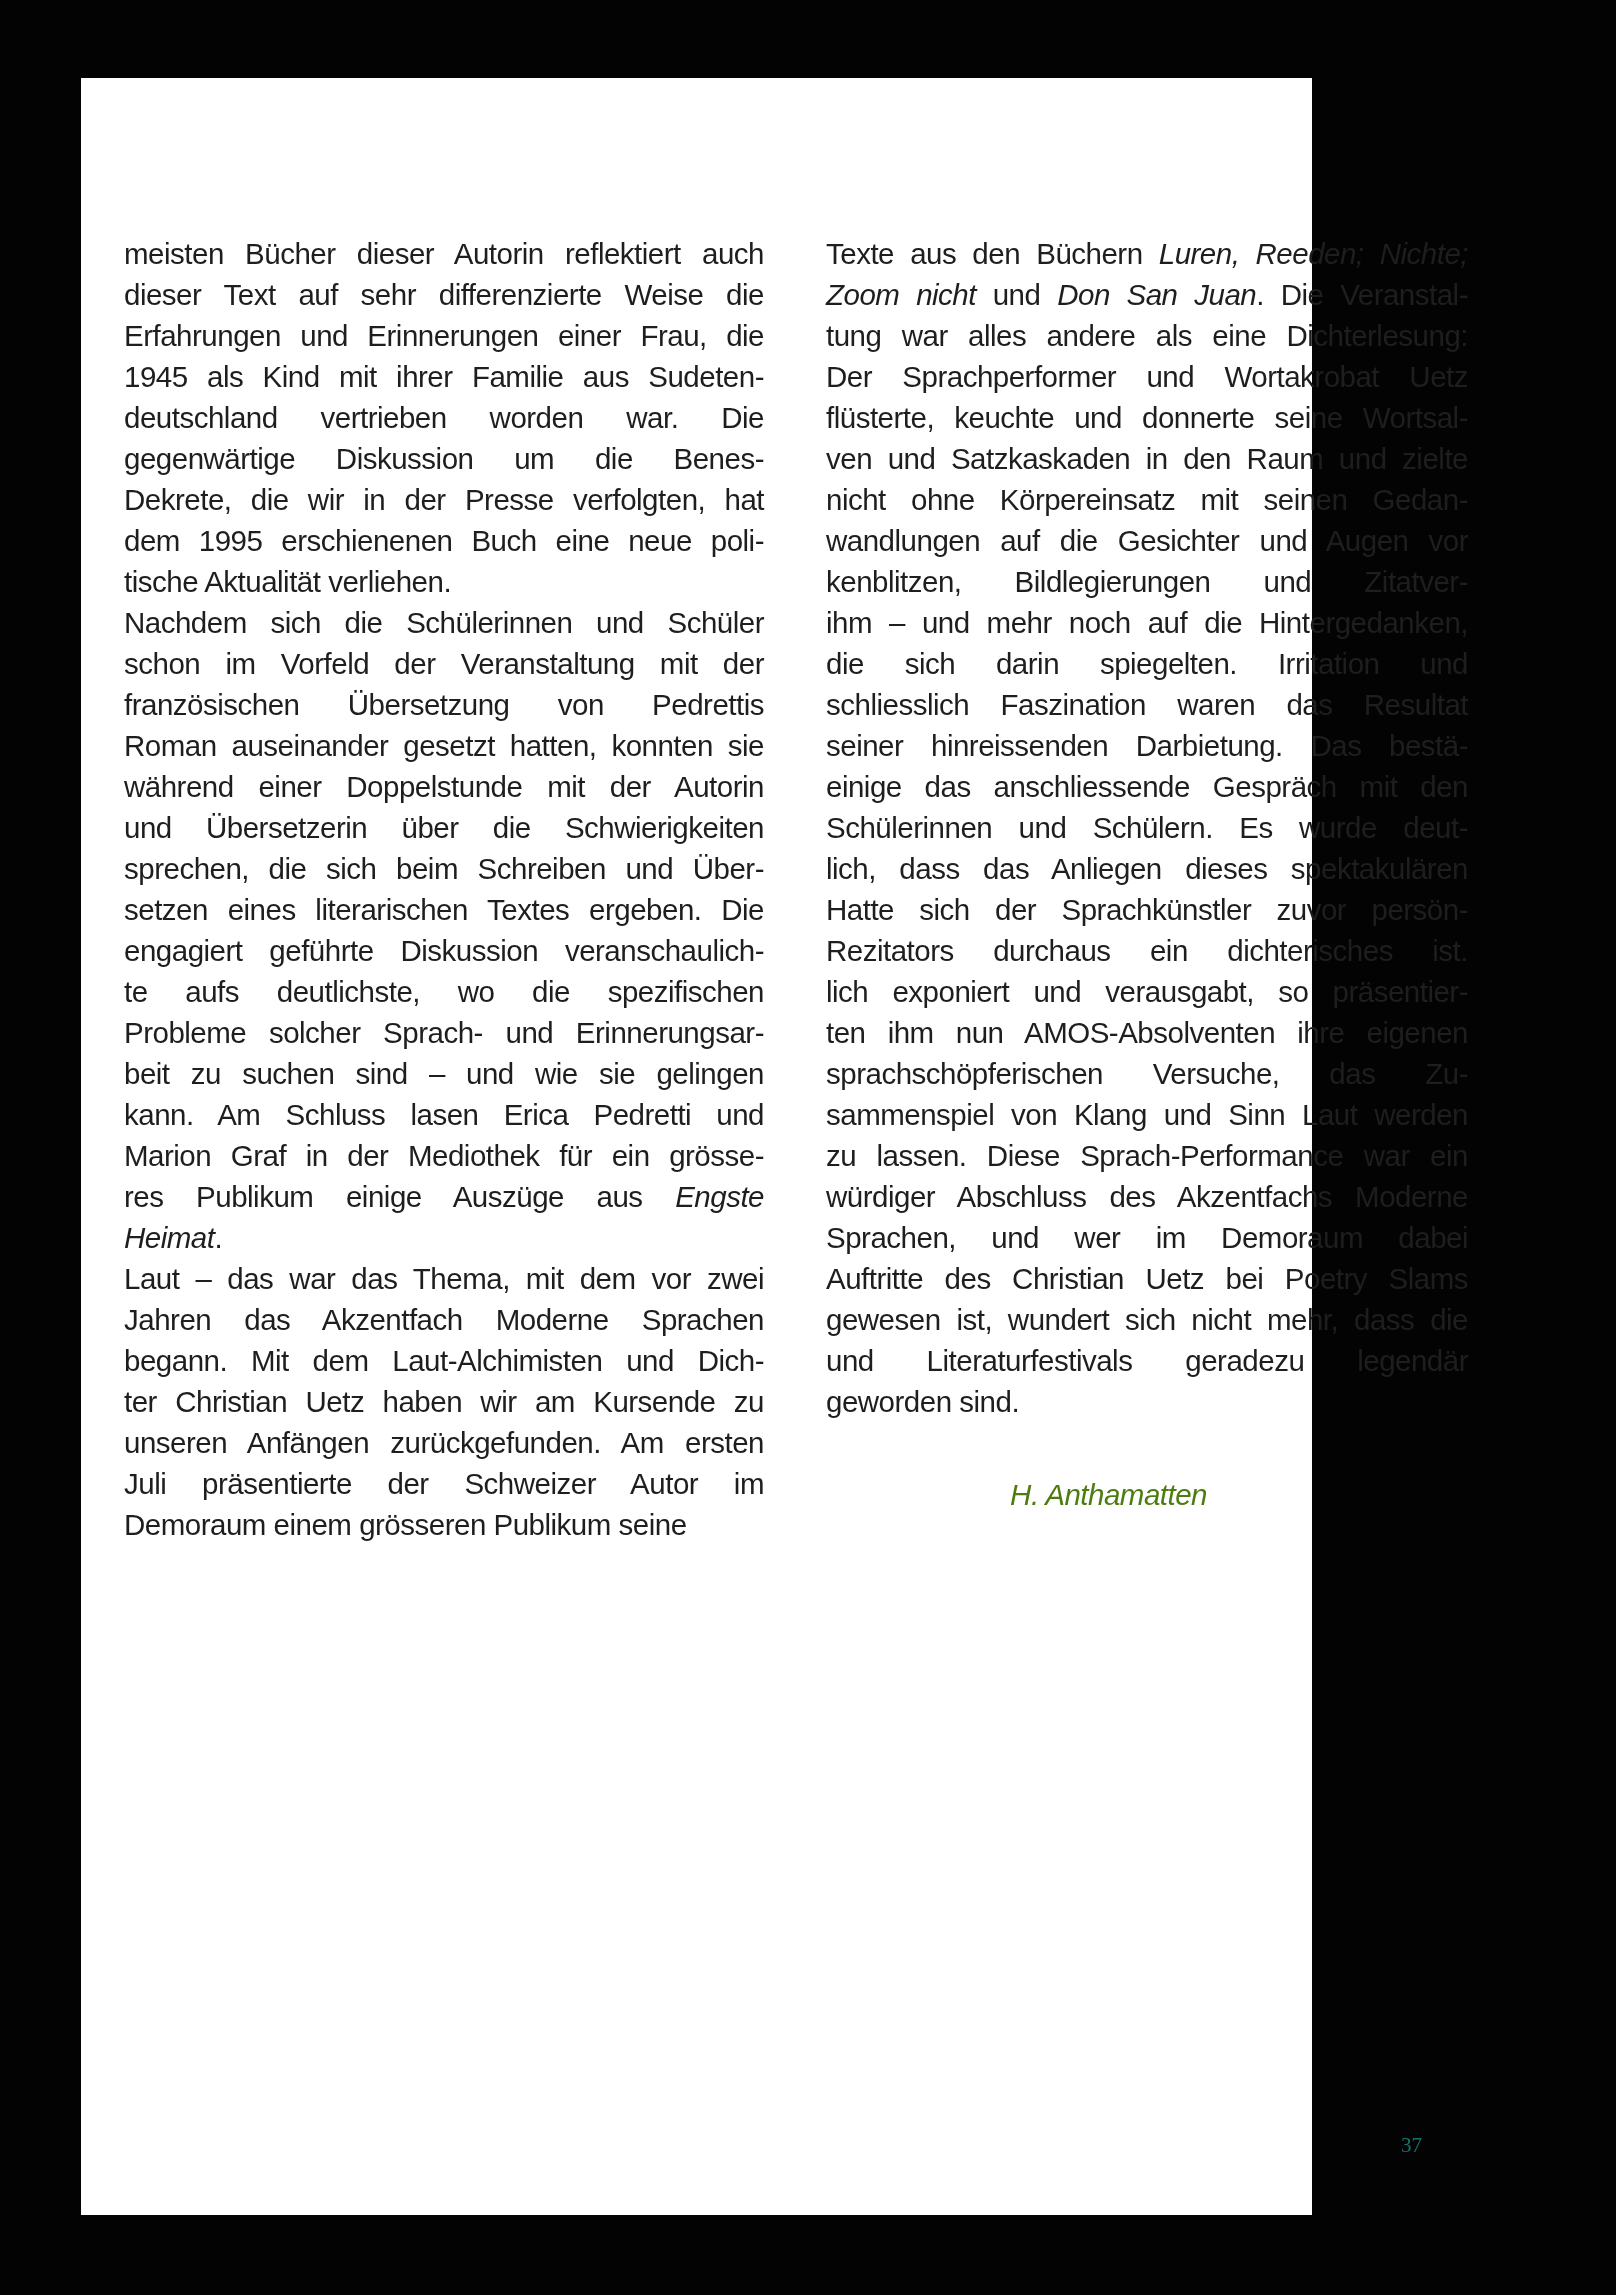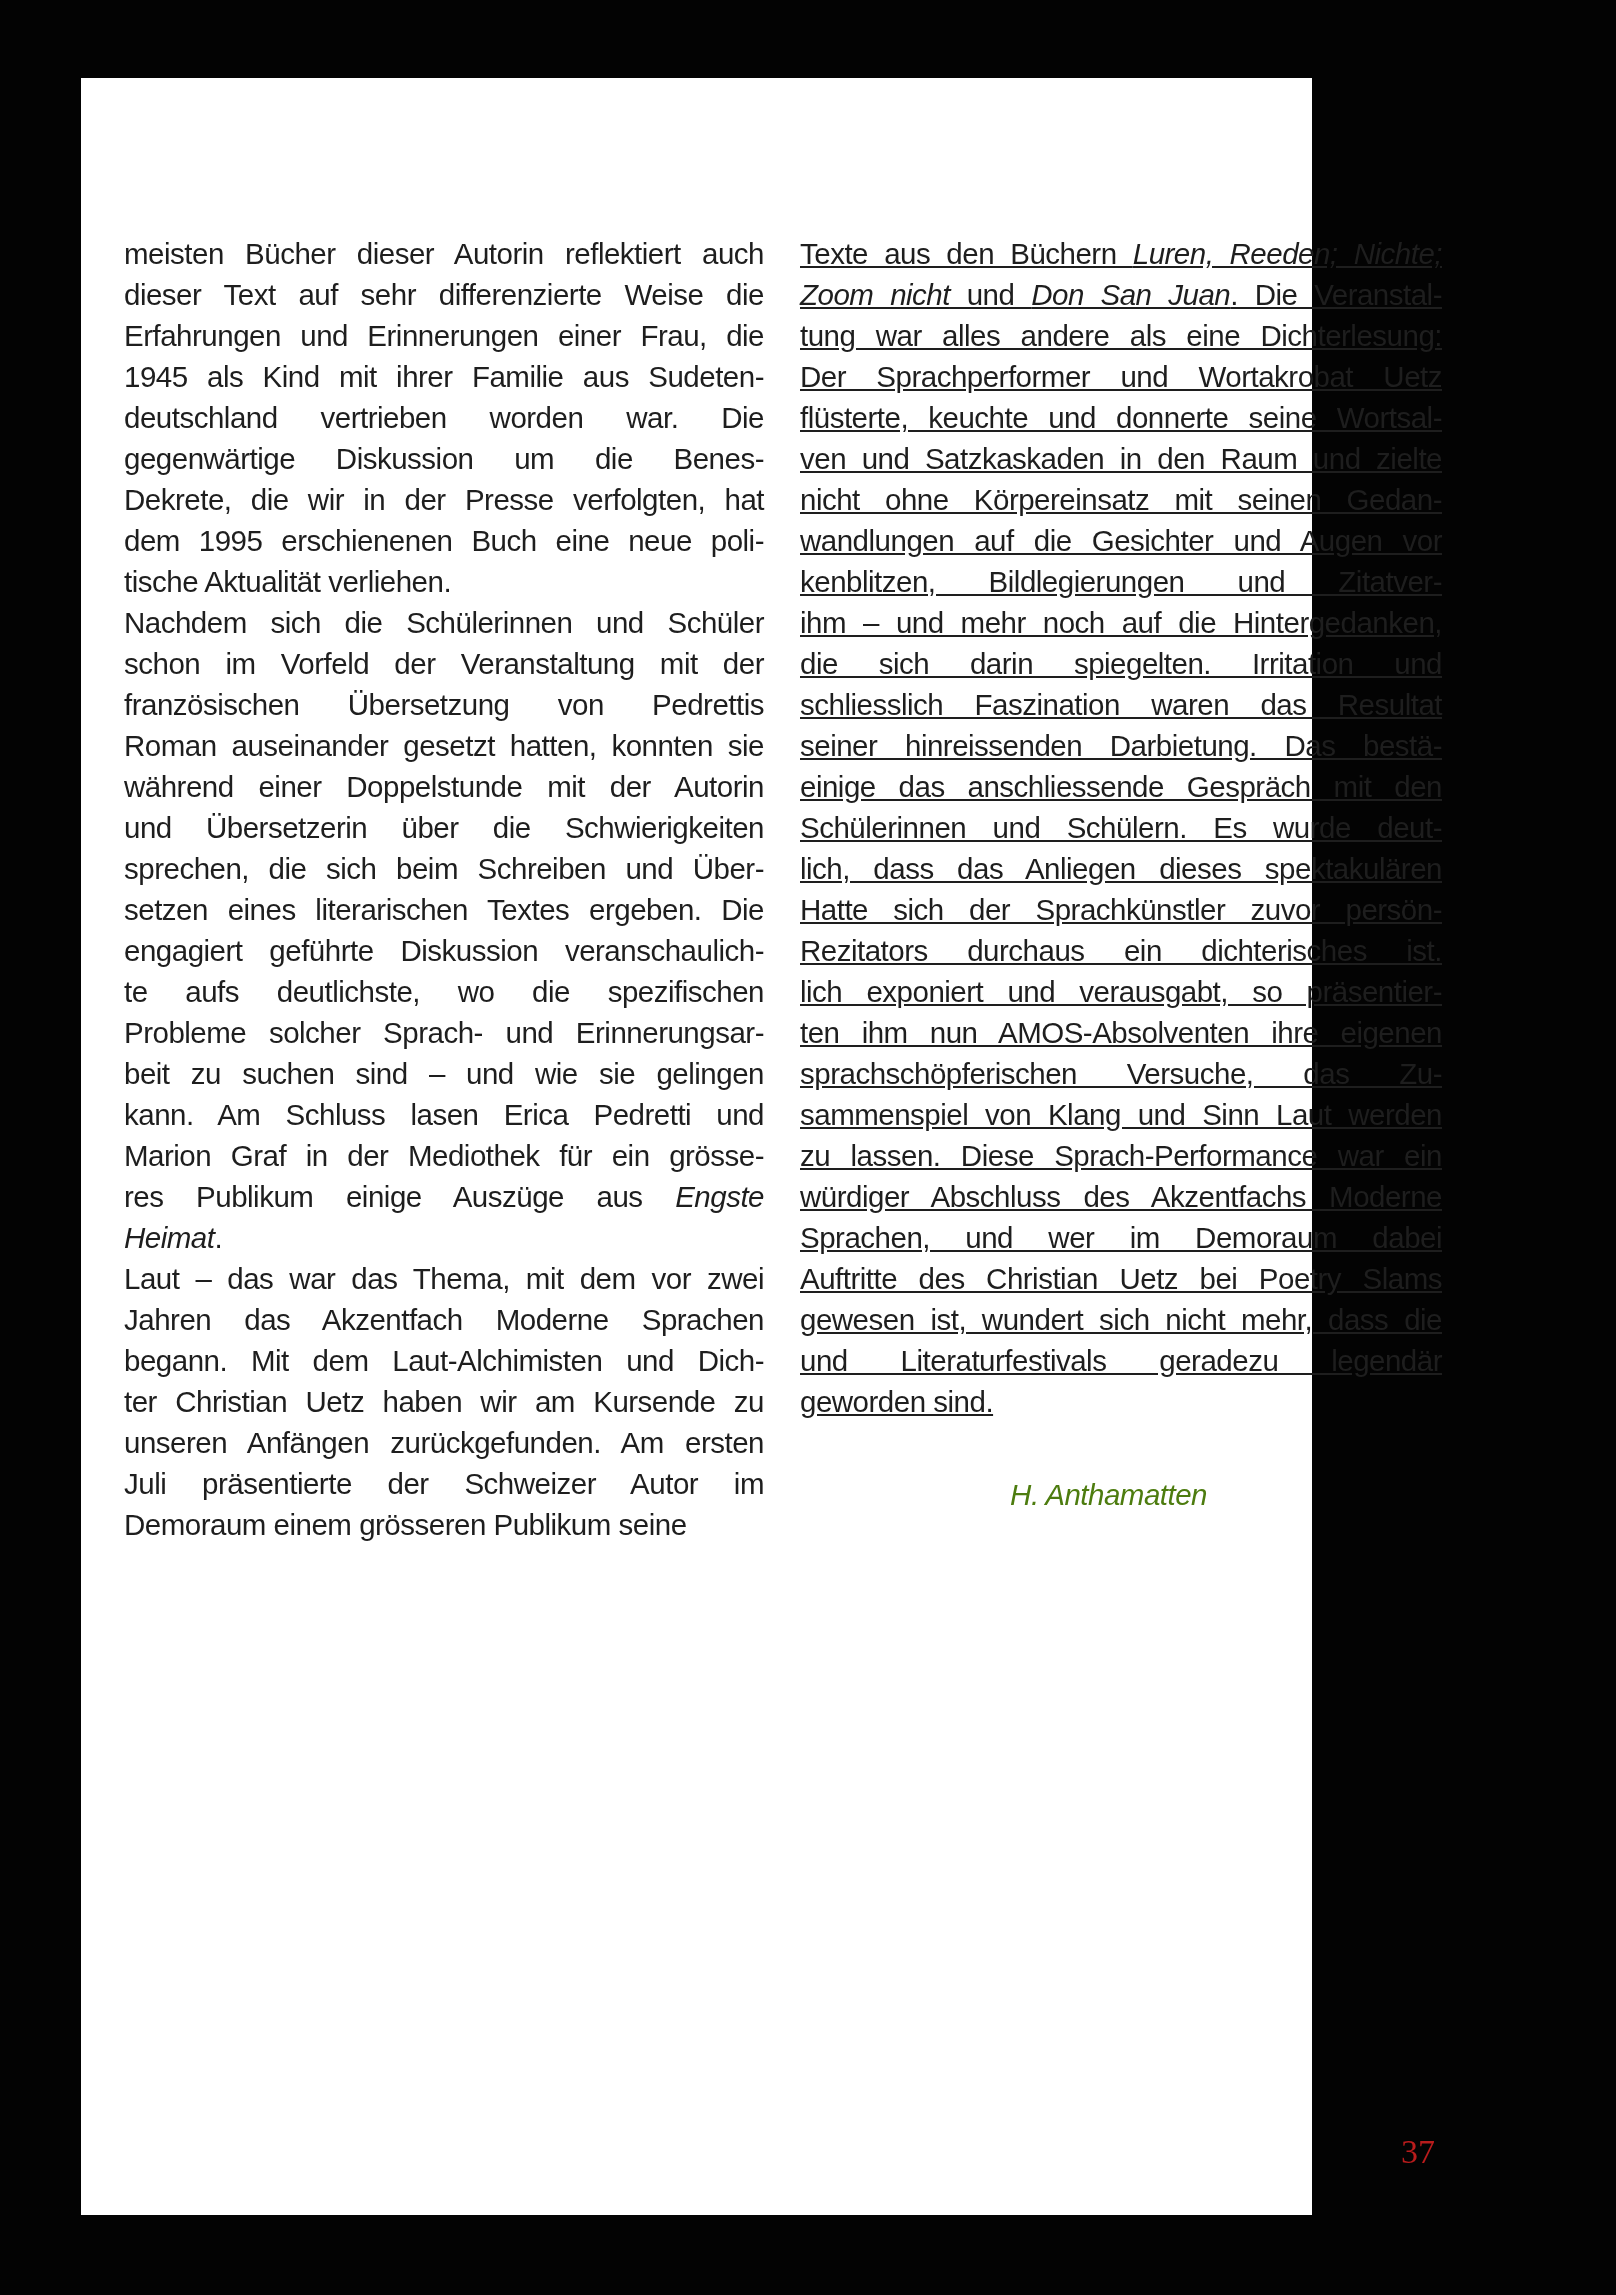--- a/index.html
+++ b/index.html
@@ -29,21 +29,21 @@
     font-family: "Liberation Sans", sans-serif;
     font-size: 29.5px;
     line-height: 41px;
     color: #1e1e1e;
     text-align: justify;
     letter-spacing: -0.5px;
     word-spacing: 0px;
     font-weight: normal;
   }
   .col-left { left: 43px; }
-  .col-right { left: 719px; width: 642px; text-decoration: underline; }
+  .col-right { left: 745px; width: 642px; }
   .para {
     margin: 0;
     text-align: justify;
     hyphens: manual;
   }
   .line {
     display: block;
     text-align: justify;
     text-align-last: justify;
     white-space: nowrap;
@@ -63,22 +63,22 @@
     font-style: italic;
     font-size: 29.5px;
     color: #4d7c0f;
     letter-spacing: -0.5px;
   }
   .page-number {
     position: absolute;
     left: 1320px;
     top: 2055px;
     font-family: "Liberation Serif", serif;
-    font-size: 34px;
-    color: #b91c1c;
+    font-size: 21px;
+    color: #0f766e;
   }
 </style>
 </head>
 <body>
 
 <div class="page">
   <div class="column col-left" id="col-left">
       <div class="para">
         <span class="line"><span class="seg">meisten Bücher dieser Autorin reflektiert auch</span></span>
         <span class="line"><span class="seg">dieser Text auf sehr differenzierte Weise die</span></span>

